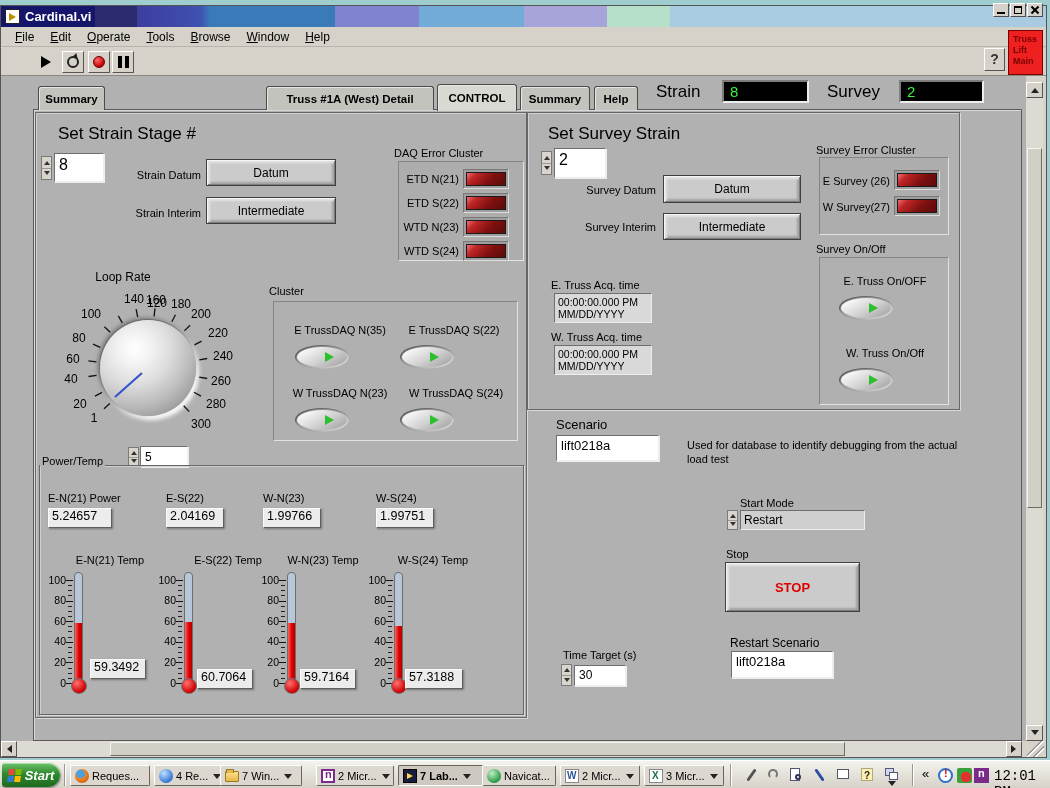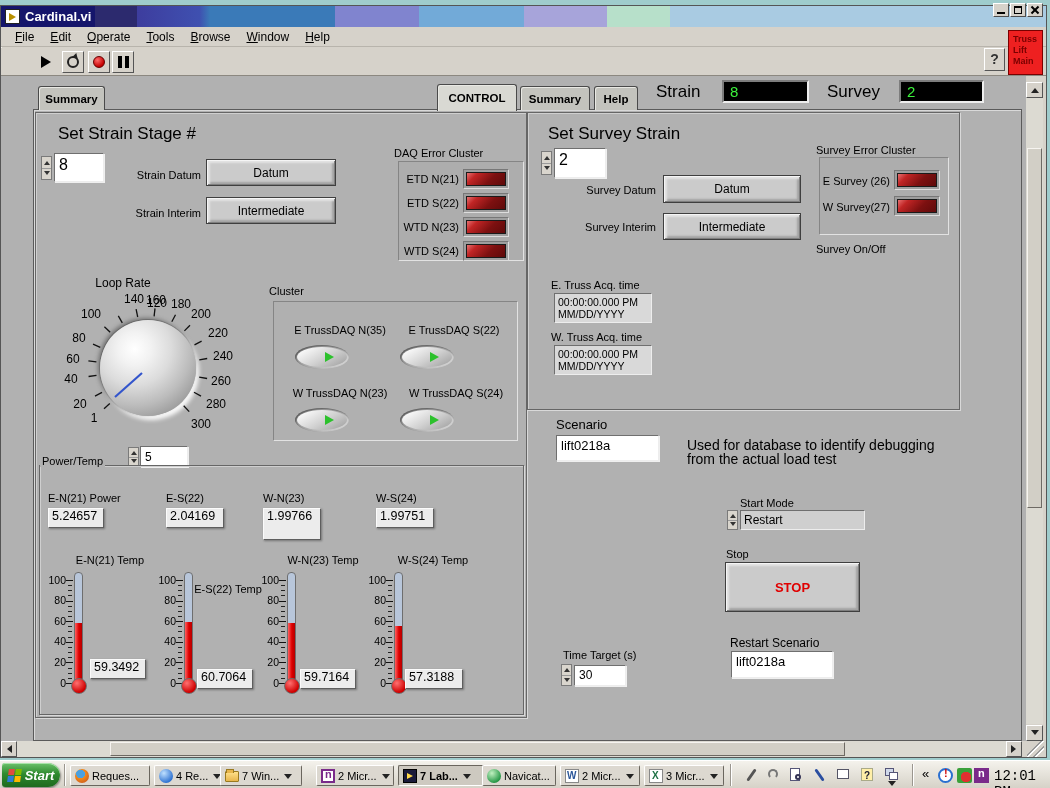--- a/index.html
+++ b/index.html
@@ -177,20 +177,21 @@
   <div class="helpbtn">?</div>
   <div class="badge">
     <div>Truss</div>
     <div>Lift</div>
     <div>Main</div>
   </div>
 
   <div class="workarea"></div>
 
   <div class="tab" style="left:38px; width:67px;">Summary</div>
+  <div class="tab" style="left:266px; width:168px;">Truss #1A (West) Detail</div>
   <div class="tab active" style="left:437px; width:80px;">CONTROL</div>
   <div class="tab" style="left:520px; width:70px;">Summary</div>
   <div class="tab" style="left:594px; width:44px;">Help</div>
 
   <div class="hdr-label" style="left:656px; top:82px;">Strain</div>
   <div class="digital" style="left:722px; top:80px; width:87px; height:23px;">8</div>
   <div class="hdr-label" style="left:827px; top:82px;">Survey</div>
   <div class="digital" style="left:899px; top:80px; width:85px; height:23px;">2</div>
 
   <div class="pageframe"></div>
@@ -226,21 +227,21 @@
       <div class="lbl lbl-r" style="left:2px; top:59px; width:58px;">WTD N(23)</div>
       <div class="ledsock" style="left:64px; top:55px; width:46px; height:20px;">
           <div class="led"></div>
         </div>
       <div class="lbl lbl-r" style="left:2px; top:83px; width:58px;">WTD S(24)</div>
       <div class="ledsock" style="left:64px; top:79px; width:46px; height:20px;">
           <div class="led"></div>
         </div>
     </div>
 
-    <div class="lbl lbl-c" style="left:47px; top:163px; width:80px; font-size:12px;">Loop Rate</div>
+    <div class="lbl lbl-c" style="left:47px; top:157px; width:80px; font-size:12px;">Loop Rate</div>
     <div class="knob-ball" style="left:64px; top:207px; width:96px; height:96px;"></div>
     <svg class="abs" style="left:0; top:160px; z-index:2;" width="240" height="170">
       <g stroke="#111" stroke-width="1.3">
         <line x1="73.8" y1="130.4" x2="68" y2="135.8"></line>
           <line x1="66" y1="119.4" x2="59" y2="123.1"></line>
         <line x1="60.5" y1="102.3" x2="52.6" y2="103.5"></line>
           <line x1="60.4" y1="88.8" x2="52.4" y2="87.8"></line>
         <line x1="64.3" y1="74.3" x2="57" y2="71.1"></line>
           <line x1="74.2" y1="59.2" x2="68.4" y2="53.7"></line>
         <line x1="86.3" y1="49.8" x2="82.3" y2="42.9"></line>
@@ -301,27 +302,27 @@
           <div class="oval"></div>
         </div>
     </div>
 
     <div class="lbl" style="left:4px; top:342px; z-index:3; background:#b1b1b1; padding:0 2px;">Power/Temp</div>
     <div class="gbox" style="left:3px; top:352px; width:485px; height:250px;">
       <div class="lbl" style="left:8px; top:26px;">E-N(21) Power</div>
       <div class="lbl" style="left:126px; top:26px;">E-S(22)</div>
       <div class="lbl" style="left:223px; top:26px;">W-N(23)</div>
       <div class="lbl" style="left:336px; top:26px;">W-S(24)</div>
-      <div class="valbox" style="left:8px; top:42px; width:56px; height:20px;">5.24657</div>
+      <div class="valbox" style="left:8px; top:42px; width:64px; height:20px;">5.24657</div>
       <div class="valbox" style="left:126px; top:42px; width:58px; height:20px;">2.04169</div>
-      <div class="valbox" style="left:223px; top:42px; width:58px; height:32px;">1.99766</div>
+      <div class="valbox" style="left:223px; top:42px; width:58px; height:20px;">1.99766</div>
       <div class="valbox" style="left:336px; top:42px; width:58px; height:20px;">1.99751</div>
 
       <div class="lbl lbl-c" style="left:10px; top:88px; width:120px;">E-N(21) Temp</div>
-      <div class="lbl lbl-c" style="left:128px; top:88px; width:120px;margin-top:29px;">E-S(22) Temp</div>
+      <div class="lbl lbl-c" style="left:128px; top:88px; width:120px;">E-S(22) Temp</div>
       <div class="lbl lbl-c" style="left:223px; top:88px; width:120px;">W-N(23) Temp</div>
       <div class="lbl lbl-c" style="left:333px; top:88px; width:120px;">W-S(24) Temp</div>
 
       <div class="abs" style="left:4px; top:104px; width:70px; height:126px;">
         <span class="tscale" style="left:0; top:5px;">100</span>
         <span class="tscale" style="left:0; top:25px;">80</span>
         <span class="tscale" style="left:0; top:46px;">60</span>
         <span class="tscale" style="left:0; top:66px;">40</span>
         <span class="tscale" style="left:0; top:87px;">20</span>
         <span class="tscale" style="left:0; top:108px;">0</span>
@@ -408,36 +409,46 @@
       <div class="ledsock" style="left:74px; top:12px; width:46px; height:20px;">
           <div class="led"></div>
         </div>
       <div class="lbl lbl-r" style="left:2px; top:43px; width:68px;">W Survey(27)</div>
       <div class="ledsock" style="left:74px; top:38px; width:46px; height:20px;">
           <div class="led"></div>
         </div>
     </div>
 
     <div class="lbl" style="left:288px; top:130px;">Survey On/Off</div>
+    <div class="well" style="left:291px; top:144px; width:130px; height:148px; background:#b0b0b0;">
+      <div class="lbl lbl-c" style="left:10px; top:17px; width:110px;">E. Truss On/OFF</div>
+      <div class="ovalsock" style="left:19px; top:38px; width:54px; height:24px;">
+          <div class="oval"></div>
+        </div>
+      <div class="lbl lbl-c" style="left:10px; top:89px; width:110px;">W. Truss On/Off</div>
+      <div class="ovalsock" style="left:19px; top:110px; width:54px; height:24px;">
+          <div class="oval"></div>
+        </div>
+    </div>
 
     <div class="lbl" style="left:23px; top:166px;">E. Truss Acq. time</div>
     <div class="timebox" style="left:26px; top:180px; width:98px; height:30px;">
       <div>00:00:00.000 PM</div>
       <div>MM/DD/YYYY</div>
     </div>
     <div class="lbl" style="left:23px; top:218px;">W. Truss Acq. time</div>
     <div class="timebox" style="left:26px; top:232px; width:98px; height:30px;">
       <div>00:00:00.000 PM</div>
       <div>MM/DD/YYYY</div>
     </div>
   </div>
 
   <div class="lbl" style="left:556px; top:417px; font-size:13px; z-index:2;">Scenario</div>
   <div class="sunkenw" style="left:556px; top:435px; width:103px; height:26px; z-index:2;">lift0218a</div>
-  <div class="lbl" style="left:687px; top:438px; width:278px; white-space:normal; font-size:14px; line-height:14px; z-index:2;">Used for database to identify debugging from the actual load test</div>
+  <div class="lbl" style="left:687px; top:438px; width:278px; white-space:normal; font-size:11px; line-height:14px; z-index:2;">Used for database to identify debugging from the actual load test</div>
 
   <div class="lbl" style="left:740px; top:497px; z-index:2;">Start Mode</div>
   <div class="spin" style="left:727px; top:510px; height:20px; z-index:2;">
       <div>
         <span class="tri-up"></span>
       </div>
       <div>
         <span class="tri-dn"></span>
       </div>
     </div>

